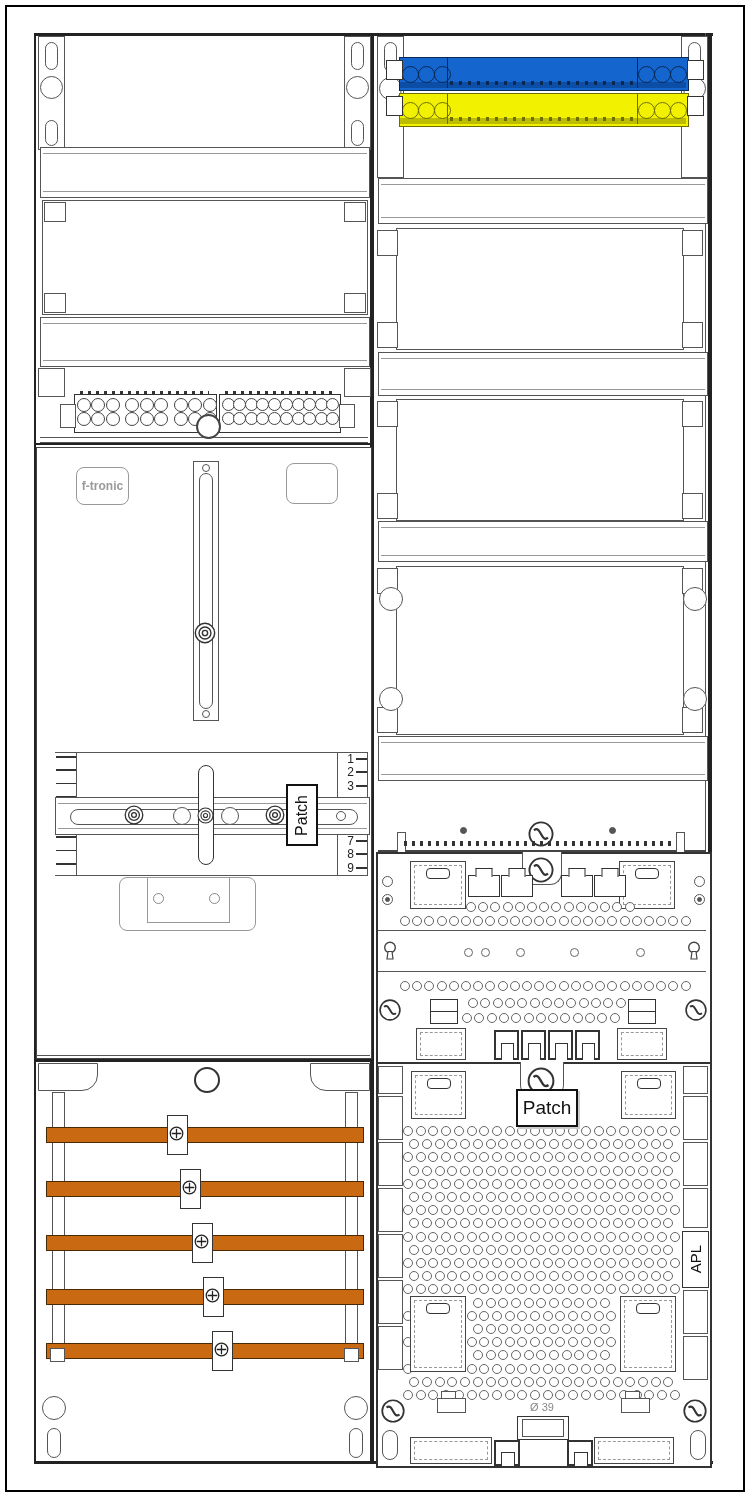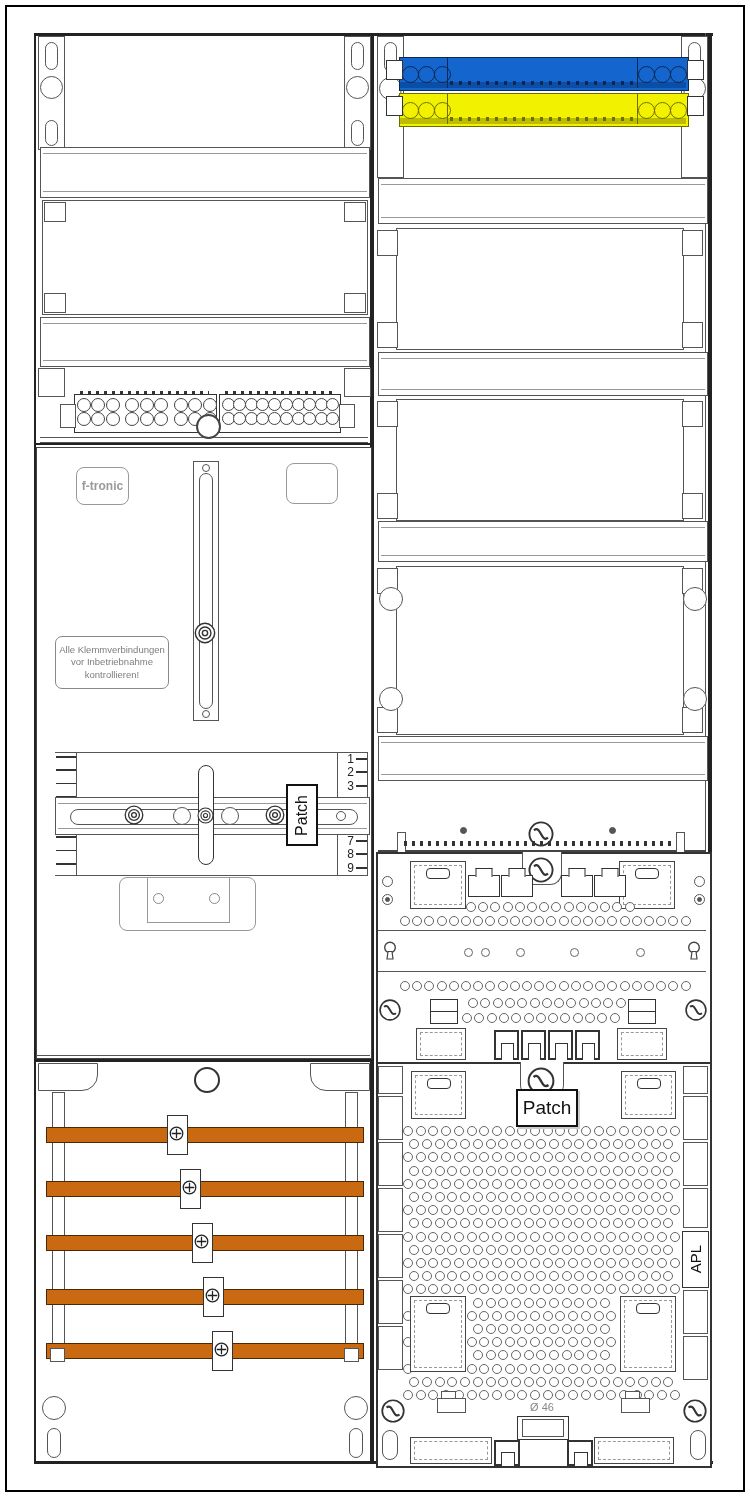--- a/index.html
+++ b/index.html
@@ -903,32 +903,27 @@
       <div class="abs hatch" style="left: 594px; top: 1437px; width: 78px; height: 25px;">
         <i></i>
       </div>
     </div>
 
   <div class="abs badge brand">
     <span>f-tronic</span>
   </div>
   <div class="abs badge blank-badge"></div>
 
-  <div class="abs warn">
-    <div>Alle Klemmverbindungen</div>
-    <div>vor Inbetriebnahme</div>
-    <div>kontrollieren!</div>
-  </div>
 
   <div class="abs plabel-v">
     <span class="vtext">Patch</span>
   </div>
 
   <div class="abs plabel-h">
     <span>Patch</span>
   </div>
 
   <div class="abs apl">
     <span class="vtext">APL</span>
   </div>
 
-  <div class="abs gland-label">Ø 46</div>
+  <div class="abs gland-label">Ø 39</div>
 </div>
 
 </body></html>

